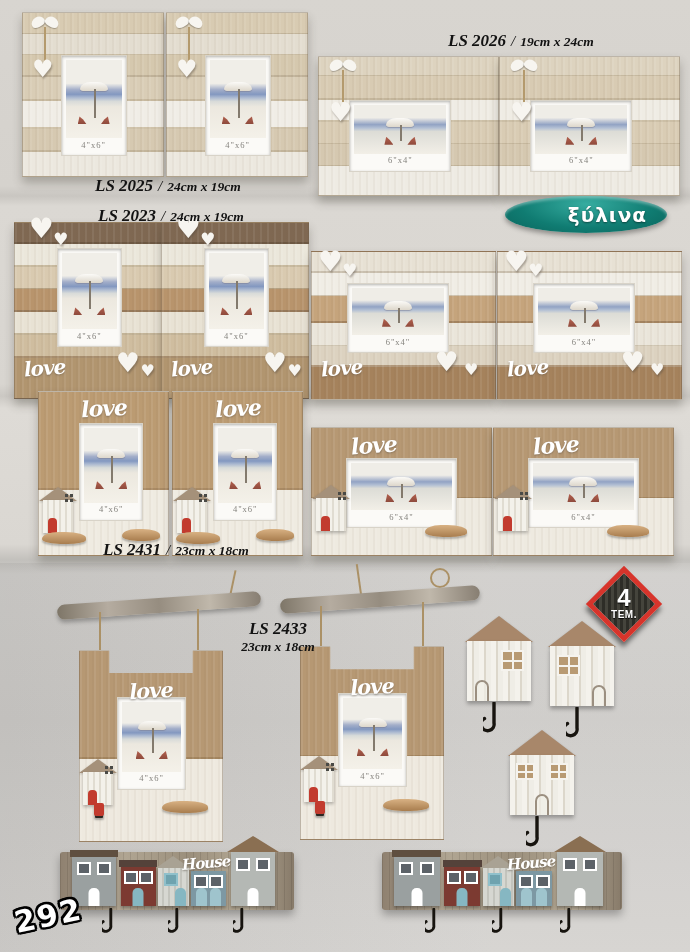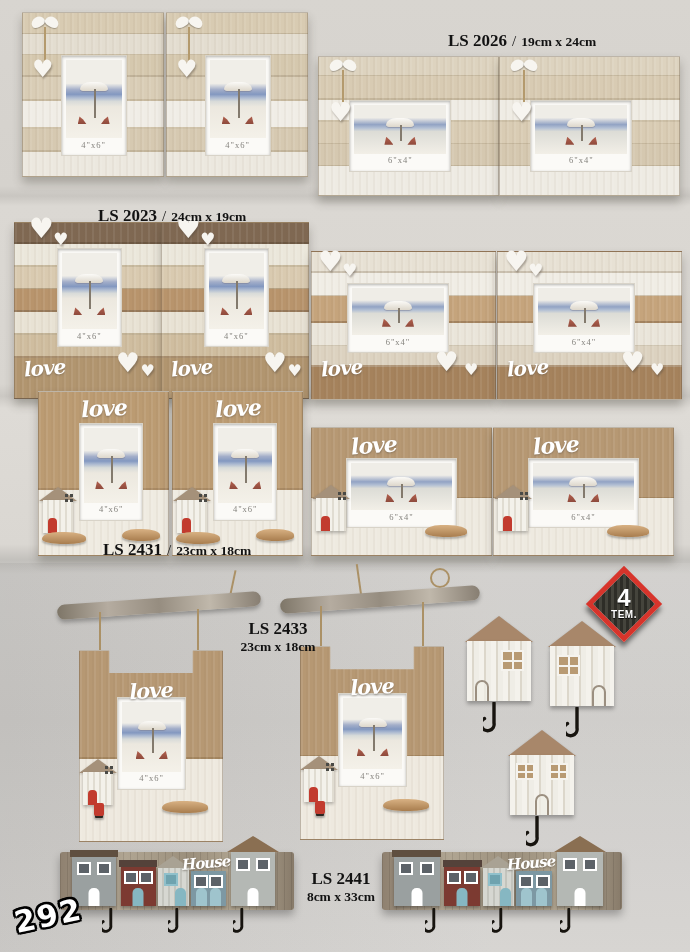--- a/index.html
+++ b/index.html
@@ -113,21 +113,21 @@
     background-blend-mode:multiply;box-shadow:0 5px 8px rgba(0,0,0,.28);}
   .rh{position:absolute;box-shadow:0 2px 3px rgba(0,0,0,.3);}
   .rcap{position:absolute;top:-6px;left:-4%;width:108%;height:7px;background:#5f4f40;}
   .rtri{position:absolute;left:50%;transform:translateX(-50%);width:0;height:0;}
   .rw{position:absolute;width:10px;height:9px;border:2px solid #fff;background:#5c6268;box-sizing:content-box;}
   .rd{position:absolute;bottom:0;width:11px;height:18px;border-radius:5px 5px 0 0;}
   .rack-script{position:absolute;z-index:4;font:italic 700 15px "DejaVu Serif",serif;color:#fff;
     letter-spacing:-1px;text-shadow:0 1px 2px rgba(70,60,50,.55);transform:rotate(-5deg);}
 
   
-  .plabel{position:absolute;z-index:5;font-weight:700;color:#121212;white-space:nowrap;}
+  .plabel{position:absolute;z-index:5;font-style:italic;font-weight:700;color:#121212;white-space:nowrap;}
   .plabel .code{font-size:17px;}
   .plabel .sep{font-size:15px;margin:0 5px;font-weight:400;}
   .plabel .dims{font-size:13.5px;}
   .plabel.stack{text-align:center;white-space:normal;}
   .plabel.stack .code{display:block;font-size:17px;line-height:1.1;}
   .plabel.stack .dims{display:block;font-size:13.5px;line-height:1.25;}
   .plabel.stack .qty{display:block;font-size:13px;line-height:1.2;}
   .oval-badge{position:absolute;left:505px;top:196px;width:162px;height:37px;border-radius:50%;z-index:6;
     background:radial-gradient(ellipse at 50% 22%,#36aca0,#107c72 58%,#0a645c 100%);
     box-shadow:0 3px 5px rgba(0,0,0,.35),inset 0 2px 3px rgba(255,255,255,.35);
@@ -169,20 +169,23 @@
     <span class="string" style="left:21px;top:14px;height:34px;"></span>
     <span class="heart" style="left:9px;top:44px;font-size:24px;">♥</span>
     <div class="mat" style="left:27%;top:26%;width:47%;height:62%;">
       <div class="beach bV">
         <span class="umb"></span>
         <span class="chairs"></span>
       </div>
       <div class="cap">4"x6"</div>
     </div>
   </div>
+  <div class="plabel" style="left:95px;top:176px;">
+    <span class="code">LS 2025</span><span class="sep">/</span><span class="dims">24cm x 19cm</span>
+  </div>
 
   <div class="plabel" style="left:448px;top:31px;">
     <span class="code">LS 2026</span><span class="sep">/</span><span class="dims">19cm x 24cm</span>
   </div>
   <div class="frame fB" style="left:318px;top:56px;width:179px;height:138px;">
     <span class="bow" style="left:10px;top:1px;"></span>
     <span class="string" style="left:23px;top:13px;height:32px;"></span>
     <span class="heart" style="left:10px;top:42px;font-size:26px;">♥</span>
     <div class="mat" style="left:17%;top:31%;width:57%;height:52%;">
       <div class="beach bH">
@@ -230,20 +233,23 @@
         <span class="umb"></span>
         <span class="chairs"></span>
       </div>
       <div class="cap">4"x6"</div>
     </div>
     <span class="love-script" style="left:6%;top:76%;">love</span>
     <span class="heart" style="left:69%;top:72%;font-size:27px;">♥</span>
     <span class="heart" style="left:86%;top:80%;font-size:16px;">♥</span>
   </div>
 
+  <div class="oval-badge">
+    <span>ξύλινα</span>
+  </div>
   <div class="frame fD" style="left:311px;top:251px;width:183px;height:147px;">
     <span class="heart" style="left:6px;top:-4px;font-size:28px;">♥</span>
     <span class="heart" style="left:30px;top:10px;font-size:17px;">♥</span>
     <div class="mat" style="left:19%;top:21%;width:56%;height:48%;">
       <div class="beach bH">
         <span class="umb"></span>
         <span class="chairs"></span>
       </div>
       <div class="cap">6"x4"</div>
     </div>
@@ -471,24 +477,20 @@
         <path d="M11 1 v20 a6.5 6.5 0 1 1 -9.5 -4.5" fill="none" stroke="#17140f" stroke-width="3.6" stroke-linecap="round"></path>
       </svg>
     <svg class="jhook" viewBox="0 0 20 34" style="left:46%;top:70px;width:16px;height:28px;">
         <path d="M11 1 v20 a6.5 6.5 0 1 1 -9.5 -4.5" fill="none" stroke="#17140f" stroke-width="3.6" stroke-linecap="round"></path>
       </svg>
     <svg class="jhook" viewBox="0 0 20 34" style="left:74%;top:70px;width:16px;height:28px;">
         <path d="M11 1 v20 a6.5 6.5 0 1 1 -9.5 -4.5" fill="none" stroke="#17140f" stroke-width="3.6" stroke-linecap="round"></path>
       </svg>
   </div>
 
-  <div class="plabel stack" style="left:296px;top:870px;width:90px;">
-    <span class="code">LS 2441</span>
-    <span class="dims">8cm x 33cm</span>
-  </div>
 
   <div class="rack" style="left:382px;top:838px;width:240px;">
     <div class="rack-board"></div>
     <div class="rh" style="left:5%;width:19%;height:50px;top:18px;background:#9aa0a0;">
       <span class="rcap"></span>
       <span class="rw" style="left:12%;top:6px;"></span>
       <span class="rw" style="right:12%;top:6px;"></span>
       <span class="rd" style="left:50%;transform:translateX(-50%);background:#fff;"></span>
     </div>
     <div class="rh" style="left:26%;width:15%;height:40px;top:28px;background:#7c3a31;">

